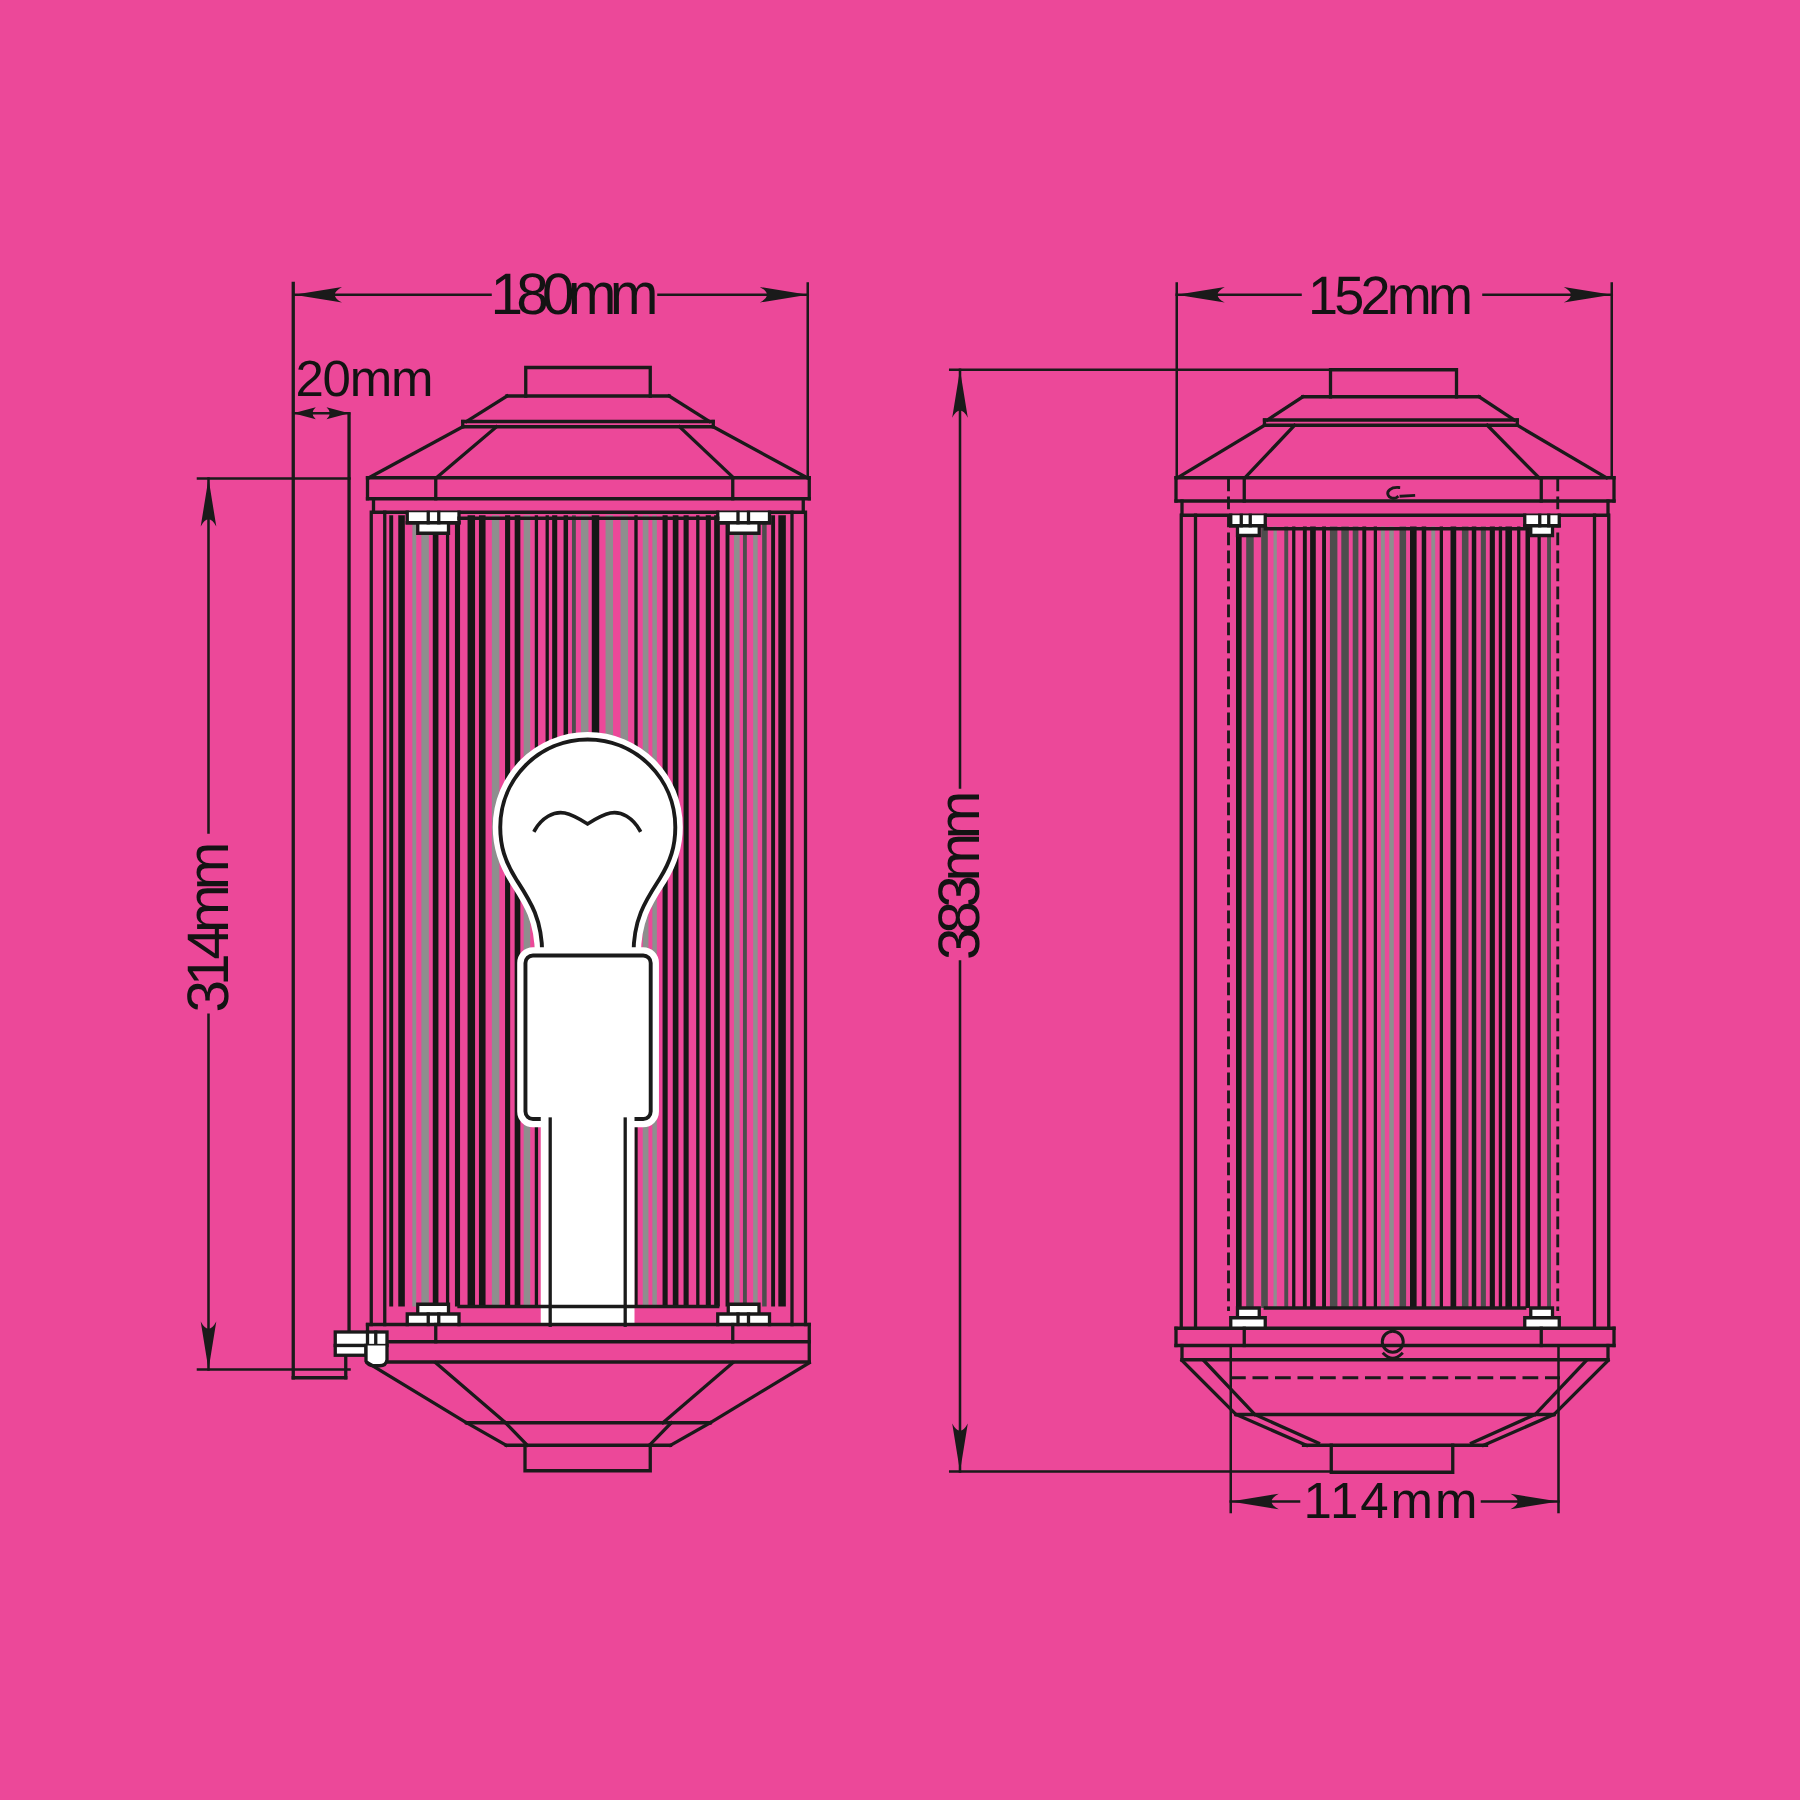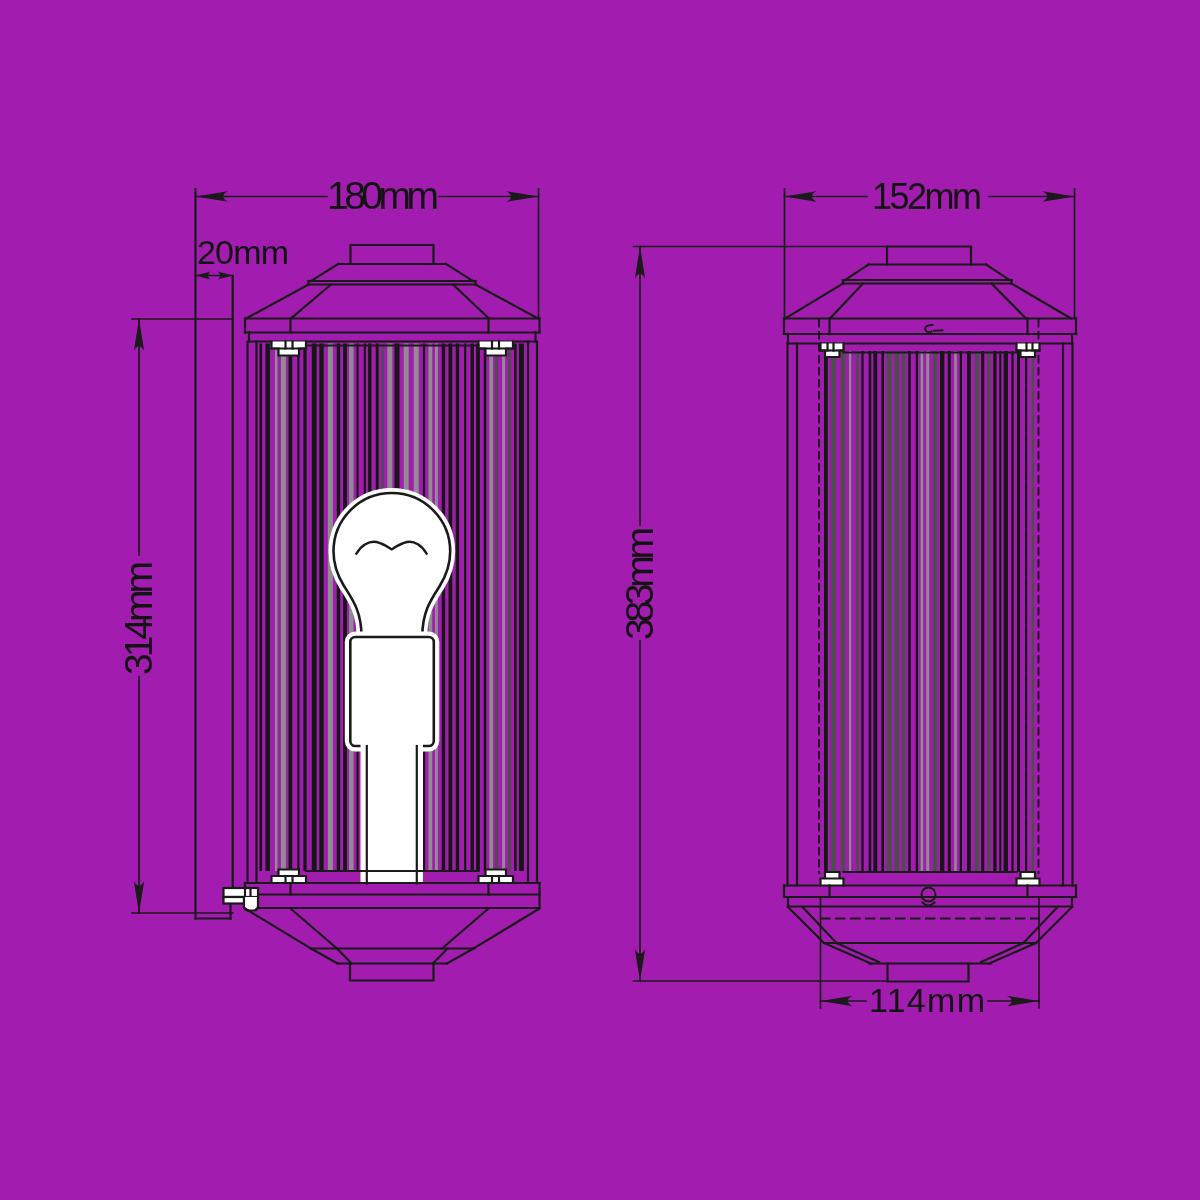--- a/index.html
+++ b/index.html
@@ -1,16 +1,16 @@
 <!DOCTYPE html>
 <html><head>
 <meta charset="utf-8">
 <style>
   html,body{margin:0;padding:0;background:#ffffff;}
-  .wrap{width:1200px;height:1200px;position:relative;background:#a21caf;}
+  .wrap{width:1200px;height:1200px;position:relative;background:#ec4899;}
   text{font-family:"Liberation Sans",sans-serif;fill:#131313;}
 </style>
 </head>
 <body>
 <div class="wrap">
 <svg width="1200" height="1200" viewBox="0 0 1200 1200">
 <defs>
         <filter id="soft" x="-5%" y="-5%" width="110%" height="110%">
           <feGaussianBlur stdDeviation="0.45"></feGaussianBlur>
         </filter>

